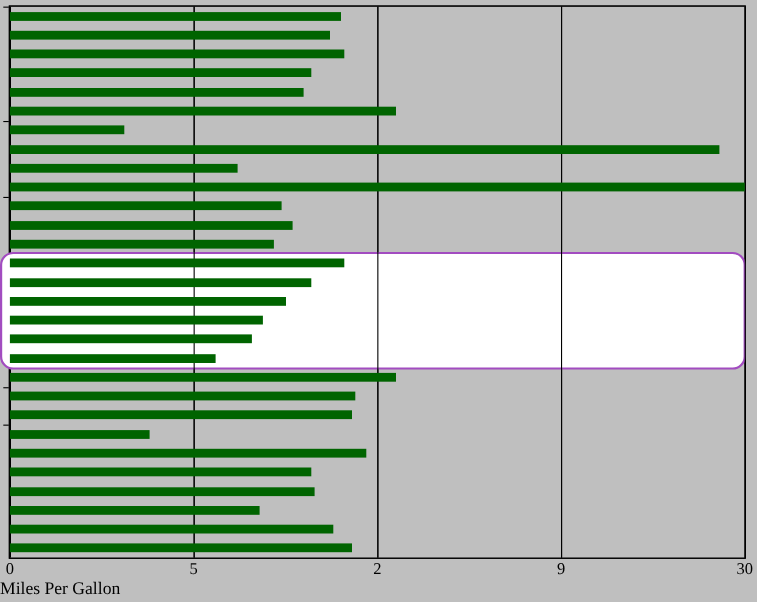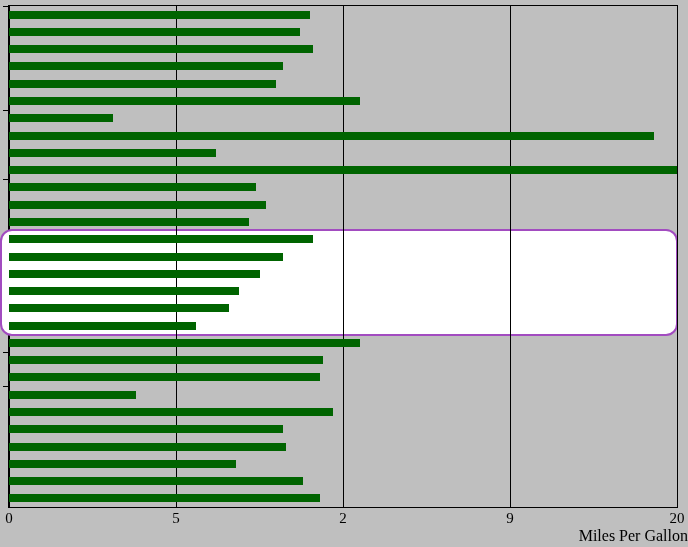--- a/index.html
+++ b/index.html
@@ -53,21 +53,21 @@
     top: 510px;
     font-size: 15px;
     color: #000;
     transform: translateX(-50%);
     text-align: center;
   }
   .x-label {
     position: absolute;
     top: 527px;
     width: 688px;
-    text-align: right;
+    text-align: left;
     font-size: 16px;
   }
   .y-tick-mark {
     position: absolute;
     width: 5px;
     border-top: 1px solid #000;
     left: 3px;
   }
 </style>
 </head>
@@ -84,21 +84,21 @@
   <div class="bars" style="position: absolute; z-index: 4;"></div>
 </div>
 
 <div class="highlight" id="highlight" style="top: 228.586px; height: 107.655px; z-index: 3;"></div>
 
 <div id="xticks">
     <div class="x-tick" style="left: 9px;">0</div>
     <div class="x-tick" style="left: 176px;">5</div>
     <div class="x-tick" style="left: 343px;">2</div>
     <div class="x-tick" style="left: 510px;">9</div>
-    <div class="x-tick" style="left: 677px;">20</div>
+    <div class="x-tick" style="left: 677px;">30</div>
   </div>
 <div class="x-label">Miles Per Gallon</div>
 
 <div style="position: absolute; left: 9px; top: 6px; width: 668px; height: 501px; z-index: 5;">
     <div class="bar" style="top: 4.63793px; width: 300.6px; height: 8px;"></div>
     <div class="bar" style="top: 21.9138px; width: 290.58px; height: 8px;"></div>
     <div class="bar" style="top: 39.1897px; width: 303.94px; height: 8px;"></div>
     <div class="bar" style="top: 56.4655px; width: 273.88px; height: 8px;"></div>
     <div class="bar" style="top: 73.7414px; width: 267.2px; height: 8px;"></div>
     <div class="bar" style="top: 91.0172px; width: 350.7px; height: 8px;"></div>

